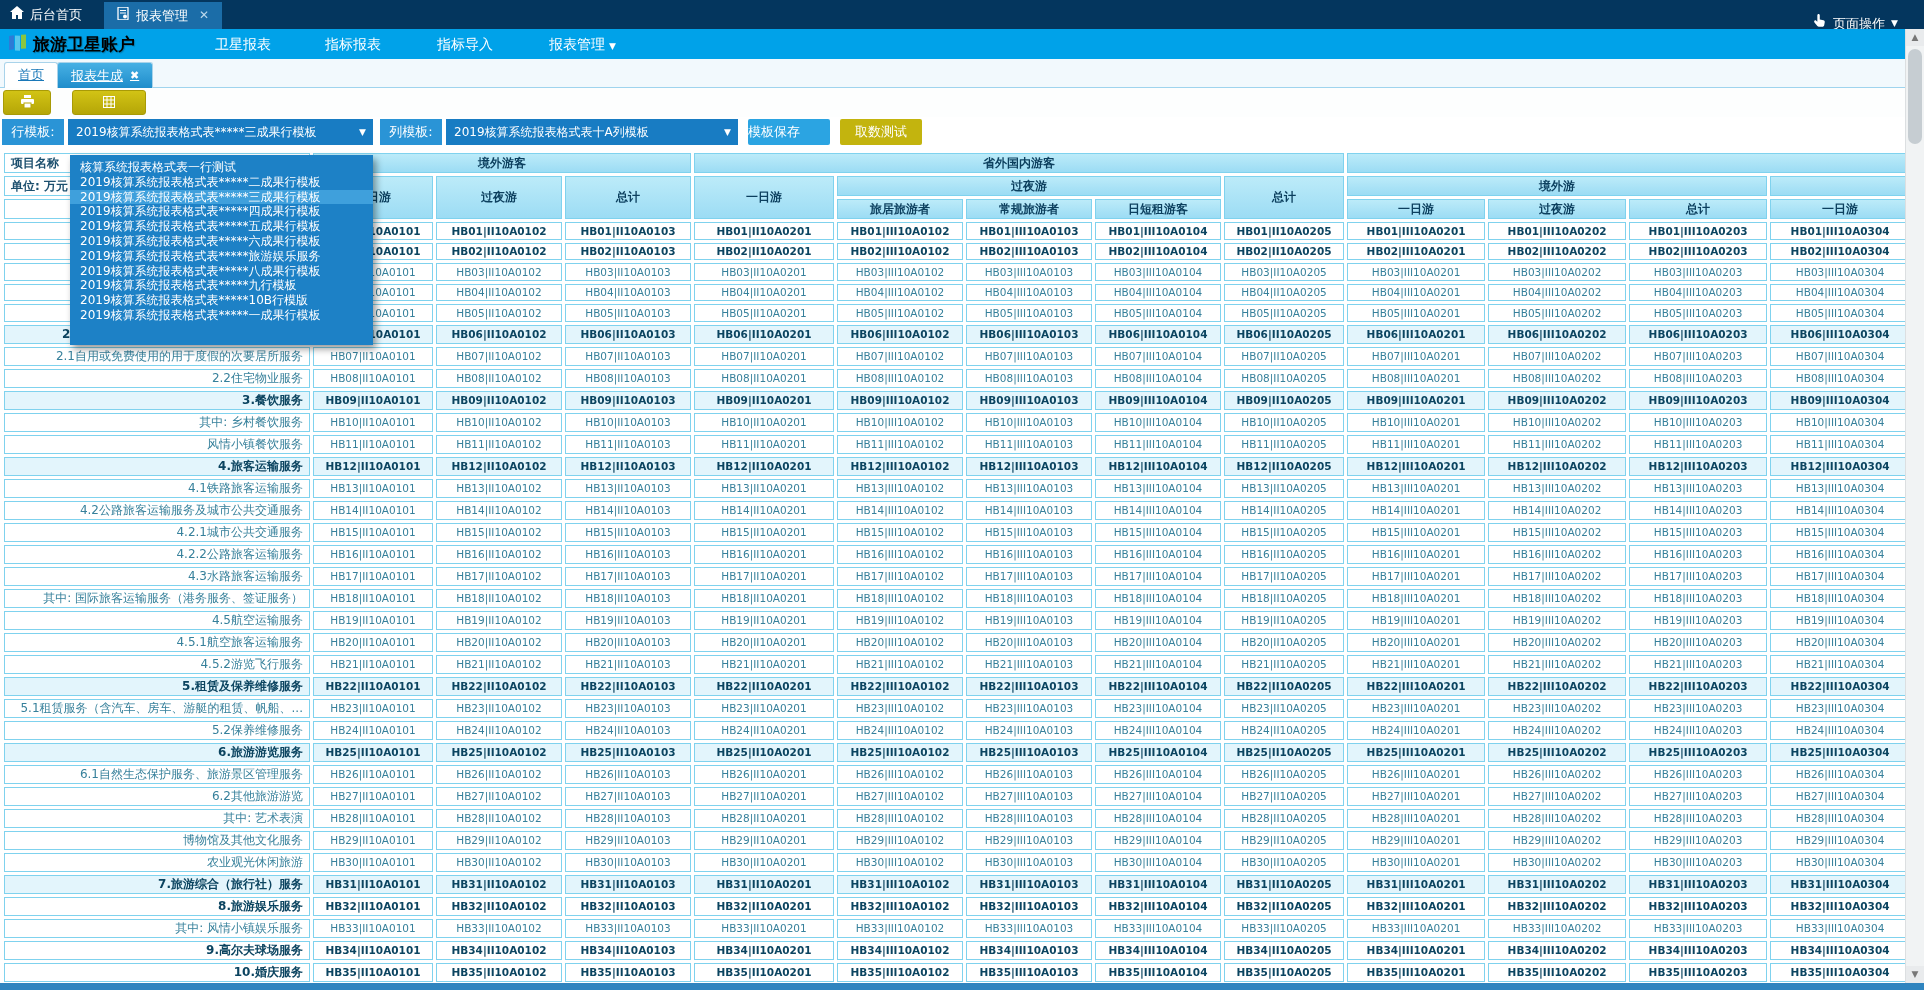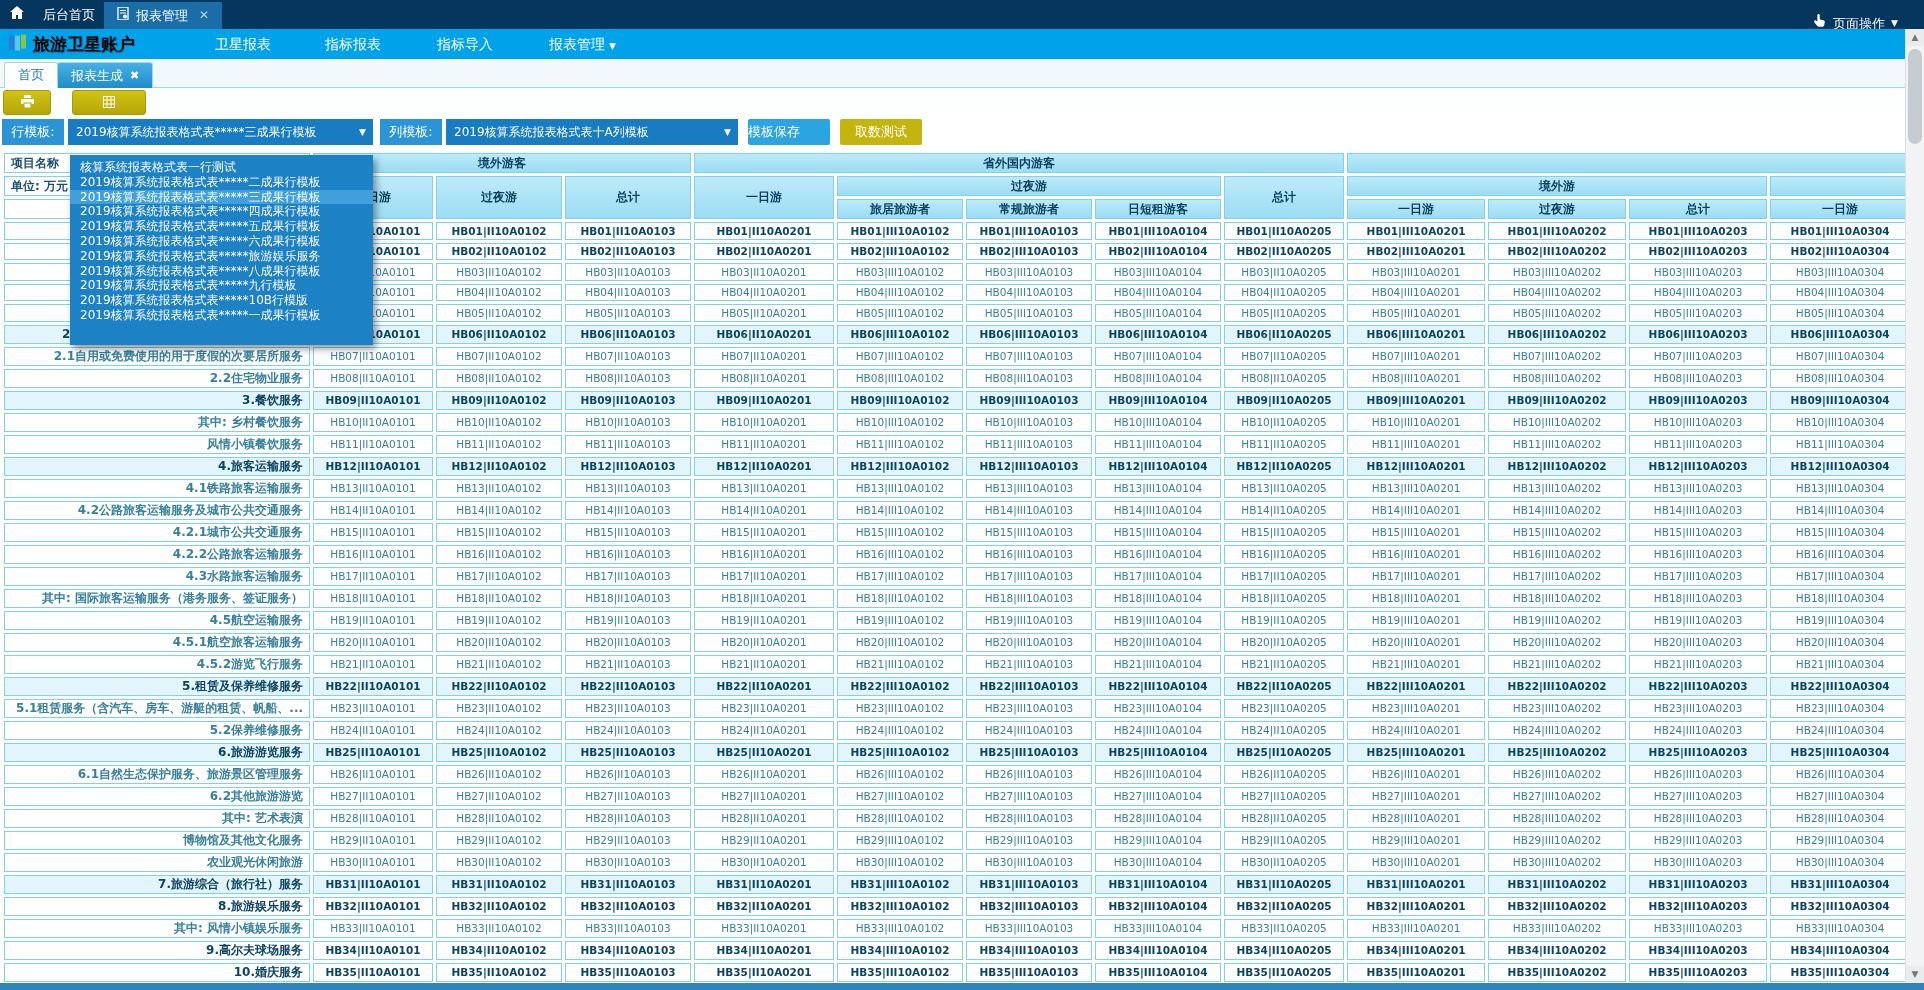--- a/index.html
+++ b/index.html
@@ -1,35 +1,35 @@
 <!DOCTYPE html>
 <html><head>
 <meta charset="utf-8">
 <style>
   html,body{margin:0;padding:0;background:#fff;}
   *{box-sizing:border-box;font-family:"DejaVu Sans","Liberation Sans",sans-serif;}
   #screen{position:relative;width:1924px;height:990px;background:#fff;overflow:hidden;}
 
   
   .topbar{position:absolute;top:0;left:0;width:100%;height:29px;background:#04365e;color:#fff;font-size:13px;}
-  .topbar .home{position:absolute;left:10px;top:0;height:29px;line-height:29px;display:flex;align-items:center;gap:19px;cursor:pointer;}
+  .topbar .home{position:absolute;left:10px;top:0;height:29px;line-height:29px;display:flex;align-items:center;gap:6px;cursor:pointer;}
   .toptab{position:absolute;left:104px;top:2px;height:27px;background:#1b6da8;padding:0 13px;line-height:27px;display:flex;align-items:center;gap:7px;cursor:pointer;}
   .toptab .x{color:#bcd9ec;font-size:12px;margin-left:4px;}
   .pageops{position:absolute;right:26px;top:0;height:46px;line-height:29px;display:flex;align-items:center;gap:6px;cursor:pointer;}
   .pageops .caret{font-size:9px;}
 
   
   .menubar{position:absolute;top:29px;left:0;width:100%;height:30px;background:#00a2e9;color:#fff;}
   .brand{position:absolute;left:8px;top:0;height:30px;display:flex;align-items:center;gap:5px;font-size:17px;font-weight:bold;color:#000000;text-shadow:1px 1px 1px rgba(0,60,90,.35);cursor:default;}
   .menu-item{position:absolute;top:0;height:30px;line-height:30px;font-size:14px;cursor:pointer;}
   .menu-item .caret{font-size:9px;margin-left:4px;}
 
   
   .tabrow{position:absolute;top:59px;left:0;width:100%;height:29px;background:#f2f9fd;border-bottom:1px solid #9fd4ee;}
-  .tab{position:absolute;top:3px;height:26px;line-height:24px;padding:0 13px;font-size:13px;border:1px solid #a9d3ea;border-bottom:none;border-radius:3px 3px 0 0;background:#fff;color:#1a78b8;cursor:pointer;}
+  .tab{position:absolute;top:3px;height:26px;line-height:24px;padding:0 13px;font-size:13px;border:1px solid #a9d3ea;border-bottom:none;border-radius:3px 3px 0 0;background:#fff;color:#1a78b8;cursor:pointer;text-decoration:underline;}
   .tab.active{background:linear-gradient(#47b0e4,#1f8dcb);color:#fff;display:flex;align-items:center;gap:7px;}
   .tab .x{font-size:11px;}
 
   
   .toolbar1{position:absolute;top:88px;left:0;width:100%;height:29px;background:#fdfefe;}
   .btn-y{position:absolute;top:2px;height:25px;line-height:25px;background:linear-gradient(#d2c315,#b5a607);color:#fff;font-size:13px;border:1px solid #a89a06;border-radius:3px;padding:0 10px;display:flex;align-items:center;gap:5px;cursor:pointer;flex-direction:column;}
 
   
   .toolbar2{position:absolute;top:117px;left:0;width:100%;height:30px;background:#fff;}
   .chip{position:absolute;top:2px;height:26px;line-height:26px;background:#2a94d6;color:#fff;font-size:13px;text-align:center;cursor:default;}
@@ -38,21 +38,21 @@
   .btn-b{position:absolute;top:2px;height:26px;line-height:26px;background:#2ba4e2;color:#fff;font-size:13px;text-align:left;border-radius:2px;cursor:pointer;}
   .btn-y2{position:absolute;top:2px;height:26px;line-height:26px;background:#c3b40e;color:#fff;font-size:13px;text-align:center;border-radius:2px;cursor:pointer;}
 
   
   .tablewrap{position:absolute;top:150px;left:1px;width:1915px;height:833px;overflow:hidden;}
   table.report{border-collapse:separate;border-spacing:3px;table-layout:fixed;width:1912px;}
   table.report th,table.report td{border:1px solid #7fd2ee;text-align:center;padding:0 2px;white-space:nowrap;overflow:hidden;}
   table.report th{background:linear-gradient(#bcebf9,#9cdcf4);color:#0c3f5e;font-size:12px;font-weight:bold;height:20px;}
   table.report th.corner{background:#fff;text-align:left;color:#1c4f6e;padding-left:6px;font-size:12px;}
   table.report td{background:#fff;color:#36809b;font-size:10.5px;height:17.5px;}
-  table.report td.lbl{text-align:right;padding-right:6px;font-size:12px;font-weight:bold;}
+  table.report td.lbl{text-align:right;padding-right:6px;font-size:12px;}
   table.report tr.hl td{background:#e3f5fc;}
   table.report tr.b td{font-weight:bold;color:#0b4460;}
 
   
   .dropdown{position:absolute;left:70px;top:155px;width:303px;height:190px;background:#1d81c6;box-shadow:3px 4px 7px rgba(0,0,0,.4);z-index:60;padding-top:5px;overflow:hidden;}
   .dd-item{height:14.8px;line-height:14.8px;color:#fff;font-size:12px;padding-left:10px;white-space:nowrap;overflow:hidden;cursor:pointer;}
   .dd-item.selected{background:#3fa0dc;}
 
   
   .vscroll{position:absolute;top:29px;right:0;width:19px;bottom:7px;background:#f1f3f4;border-left:1px solid #dcdfe1;}

